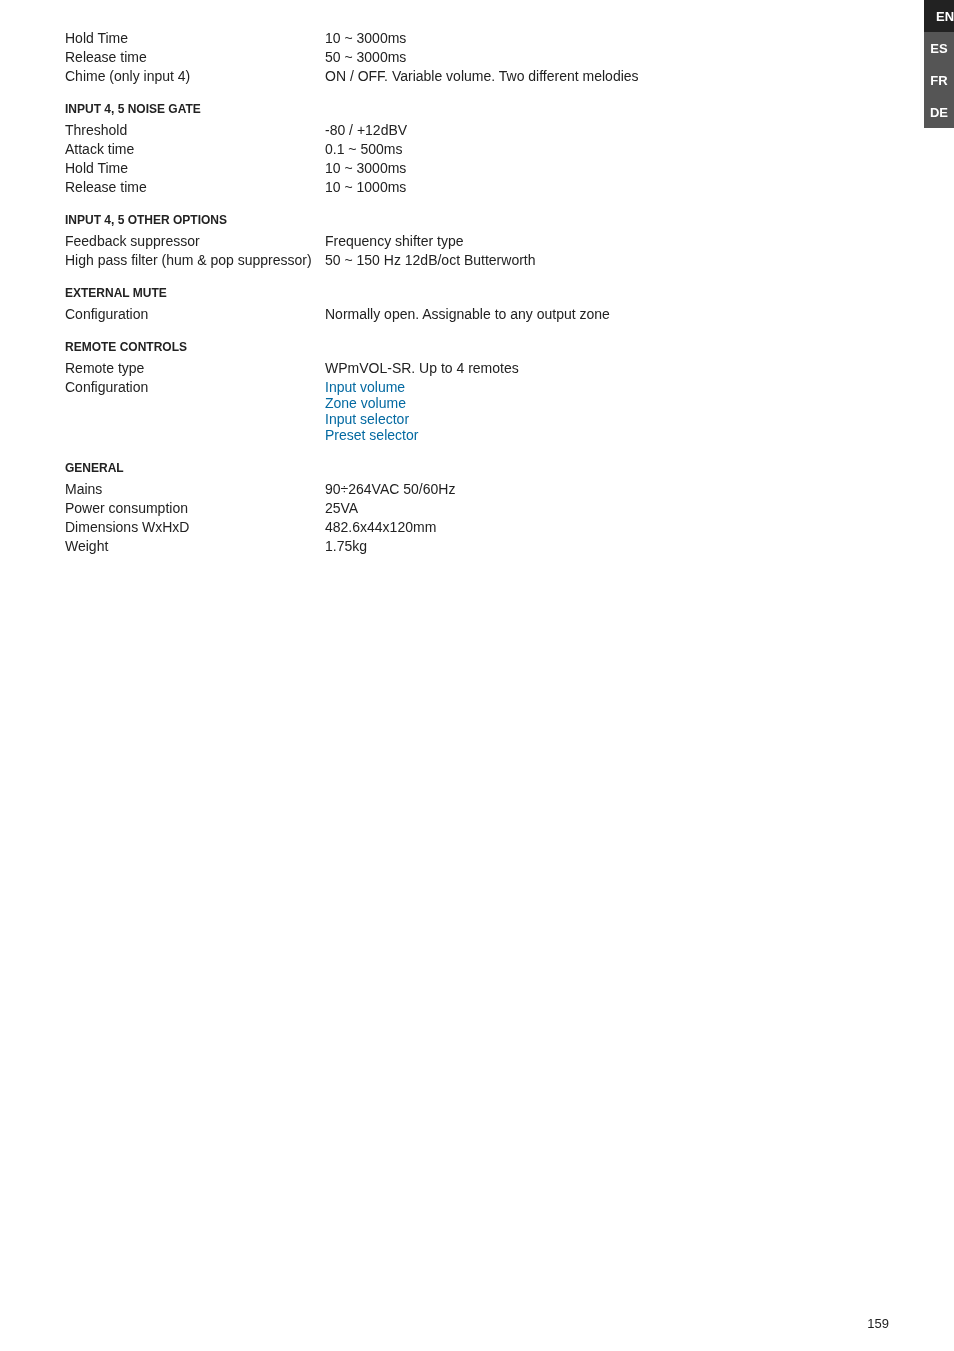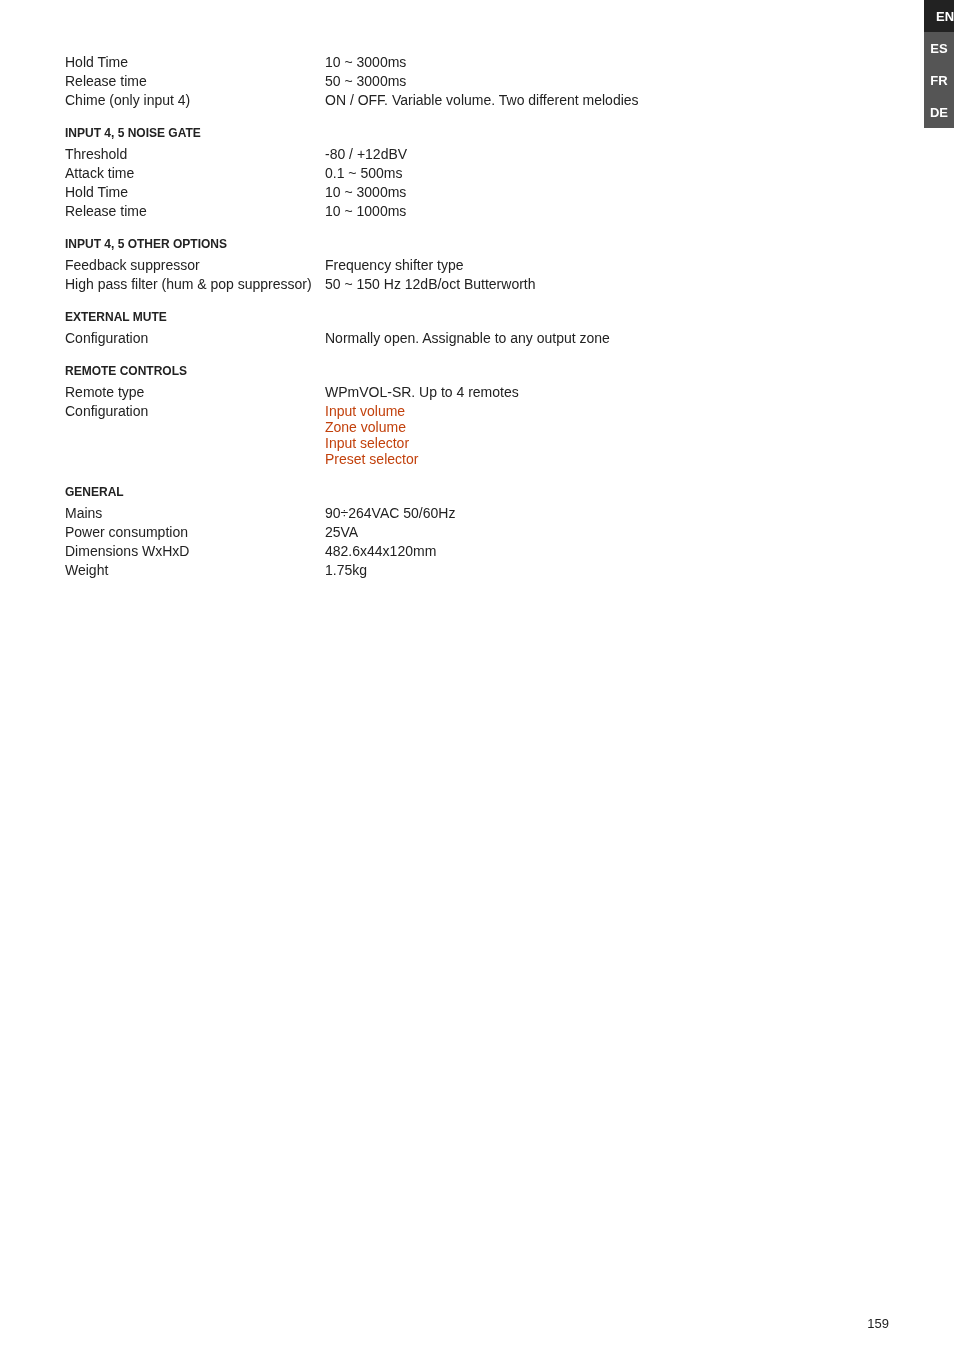--- a/index.html
+++ b/index.html
@@ -9,21 +9,20 @@
       font-size: 14px;
       color: #222;
       width: 954px;
       min-height: 1351px;
       position: relative;
     }
 
     .page-content {
       padding: 30px 65px 60px 65px;
       max-width: 900px;
-      margin-top: 24px;
     }
 
     .section {
       margin-bottom: 18px;
     }
 
     .section-heading {
       font-weight: bold;
       font-size: 12px;
       margin-bottom: 6px;
@@ -40,21 +39,21 @@
       color: #222;
     }
 
     .spec-value {
       font-size: 14px;
       color: #222;
     }
 
     .spec-value-multi {
       font-size: 14px;
-      color: #c2410c;
+      color: #0369a1;
       display: flex;
       flex-direction: column;
     }
 
     .spec-value-multi span {
       display: block;
     }
 
     
     .lang-tabs {

